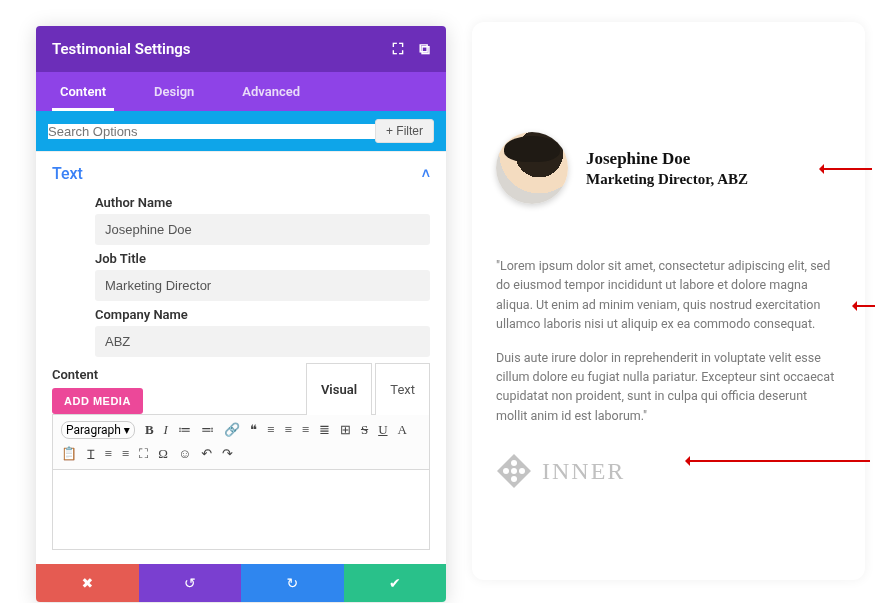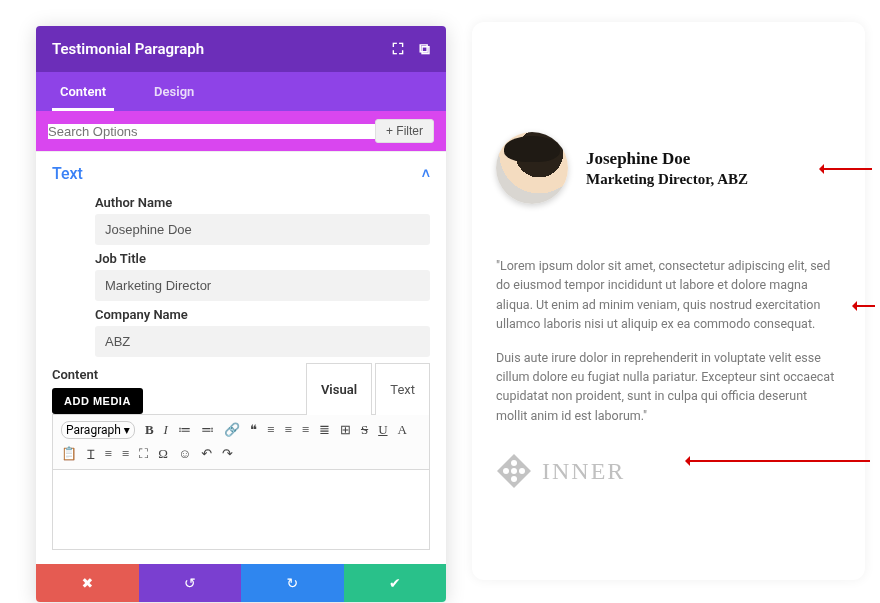--- a/index.html
+++ b/index.html
@@ -52,21 +52,21 @@
     content:"";
     position:absolute;
     left:16px; right:16px; bottom:0;
     height:3px; background:#fff;
   }
   .search-row {
     display: flex;
     align-items: center;
     justify-content: space-between;
     padding: 8px 12px;
-    background:#d946ef;
+    background:#0ea5e9;
     border-bottom:1px solid #eee;
   }
   .search-row input {
     border:none;
     outline:none;
     font-size:13px;
     color:#888;
     flex:1;
   }
   .filter-btn {
@@ -119,21 +119,21 @@
   }
   .content-label {
     font-size:13px;
     color:#333;
     font-weight:600;
     margin-top:10px;
     display:block;
   }
   .add-media-btn {
     display:inline-block;
-    background:#000000;
+    background:#ec4899;
     color:#fff;
     font-size:11px;
     font-weight:700;
     letter-spacing:0.5px;
     padding:7px 12px;
     border-radius:3px;
     margin-top:6px;
     cursor:pointer;
     border:none;
   }
@@ -311,30 +311,31 @@
     top:-4px;
     border:5px solid transparent;
     border-right-color:#d60000;
   }
 </style>
 </head>
 <body>
 
 <div class="settings-panel">
   <div class="panel-header">
-    <span>Testimonial Paragraph</span>
+    <span>Testimonial Settings</span>
     <div class="panel-header-icons">
       <span>⛶</span>
       <span>⧉</span>
     </div>
   </div>
 
   <div class="tabs">
     <div class="tab active">Content</div>
     <div class="tab">Design</div>
+    <div class="tab">Advanced</div>
   </div>
 
   <div class="search-row">
     <input placeholder="Search Options" style="">
     <button class="filter-btn">+  Filter</button>
   </div>
 
   <div class="section">
     <div class="section-header">
       <span>Text</span>

